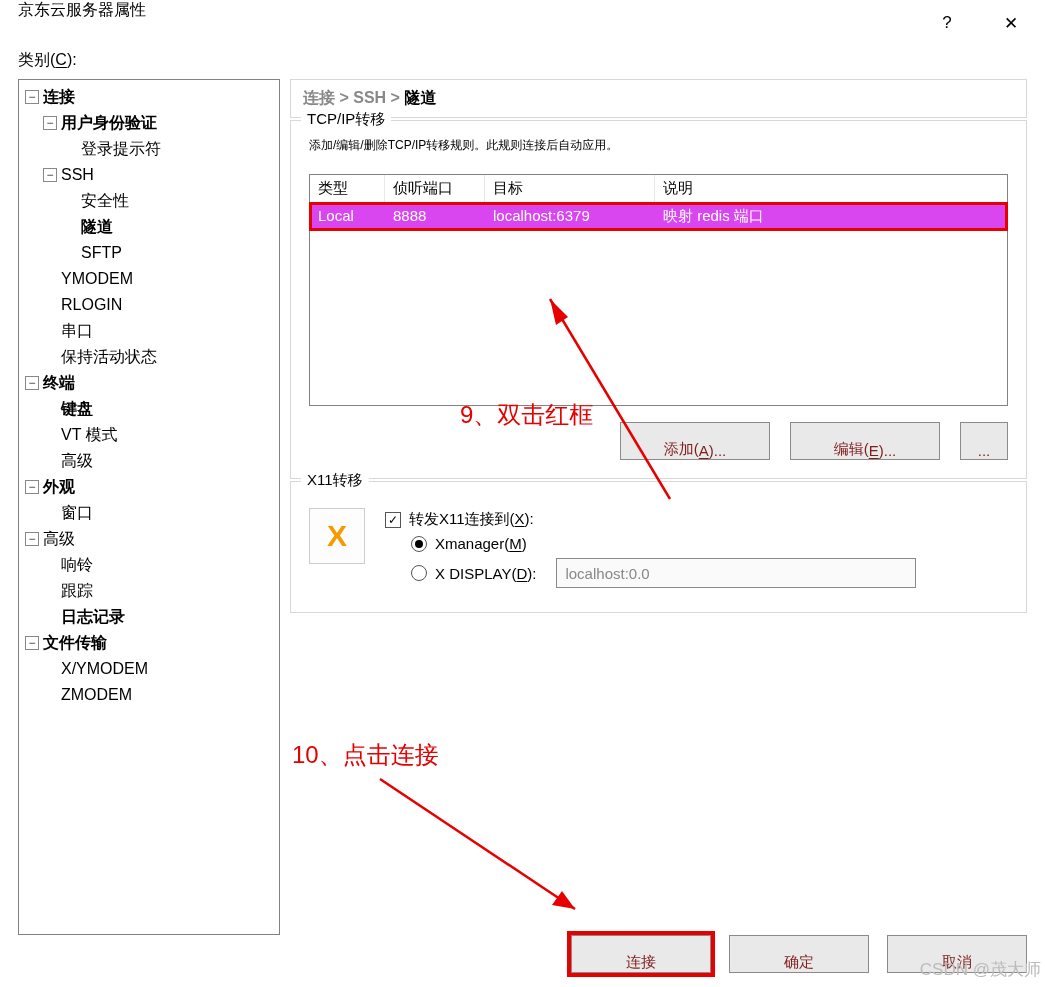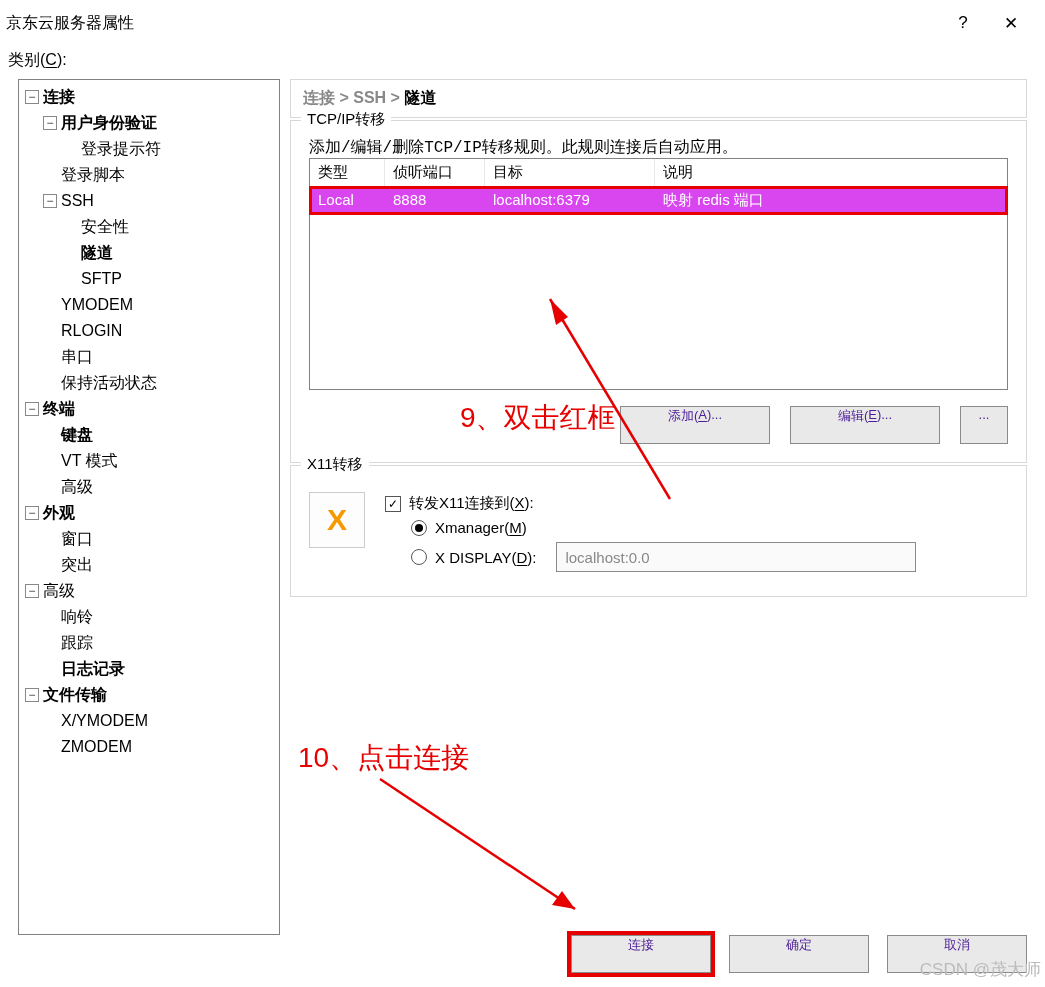--- a/index.html
+++ b/index.html
@@ -14,33 +14,33 @@
     width: 1045px;
     height: 987px;
     background: #fff;
     display: flex;
     flex-direction: column;
     position: relative;
   }
   .titlebar {
     height: 46px;
     display: flex;
-    align-items: center;
-    padding: 0 10px 0 6px;
+    padding: 0 10px 0 18px;
     font-size: 16px;
+    gap: 16px;
   }
   .titlebar .title { flex: 1; }
   .titlebar .winbtn {
     width: 48px; height: 46px;
     display: flex; align-items: center; justify-content: center;
     font-size: 17px;
     color: #000;
   }
   .category-label {
-    padding: 4px 0 8px 8px;
+    padding: 4px 0 8px 18px;
     font-size: 16px;
   }
   .body {
     flex: 1;
     display: flex;
     gap: 10px;
     padding: 0 18px 0 18px;
   }
   .tree-wrap {
     width: 262px;
@@ -89,22 +89,22 @@
     position: relative;
   }
   .group-title {
     position: absolute;
     top: -11px; left: 10px;
     background: #fff;
     padding: 0 6px;
     font-size: 15px;
   }
   .group-desc {
-    font-size: 16px;
-    font-family: Liberation Mono, monospace;
+    font-size: 12px;
+    margin-bottom: 20px;
   }
   .list {
     border: 1px solid #828282;
     background: #fff;
   }
   .list-head, .list-row {
     display: flex;
     font-size: 15px;
   }
   .list-head {
@@ -131,22 +131,22 @@
     display: flex;
     gap: 20px;
     justify-content: flex-end;
     margin-top: 16px;
   }
   .btn {
     min-width: 150px;
     height: 38px;
     border: 1px solid #8a8a8a;
     background: #e9e9e9;
-    display: inline-flex; align-items: flex-start; justify-content: center;
-    font-size: 13px; color: #4c1d95;
+    display: inline-flex; align-items: flex-end; justify-content: center;
+    font-size: 15px; color: #7f1d1d;
   }
   .btn.small { min-width: 48px; }
   .x11 { display: flex; gap: 20px; align-items: flex-start; padding-top: 6px; }
   .x11-icon {
     width: 56px; height: 56px;
     border: 1px solid #ccc;
     display: flex; align-items: center; justify-content: center;
     font-size: 30px; font-weight: 700;
     color: #f59a00;
     background: #fdfdfd;
@@ -177,21 +177,21 @@
     gap: 18px;
     justify-content: flex-end;
     padding: 0 18px 14px 0;
     margin-top: auto;
   }
   .footer .btn { min-width: 140px; }
   .btn.hl { outline: 4px solid #e60000; outline-offset: 0px; }
   .anno {
     position: absolute;
     color: #e60000;
-    font-size: 28px;
+    font-size: 24px;
     pointer-events: none;
   }
   .arrow-line { stroke: #e60000; stroke-width: 2.5; fill: none; }
   .arrow-head { fill: #e60000; }
   .watermark {
     position: absolute; right: 4px; bottom: 6px;
     font-size: 17px; color: #bbb;
     pointer-events: none;
   }
   .u { text-decoration: underline; text-underline-offset: 2px; }
@@ -220,24 +220,20 @@
           </div>
         <div class="row d1">
             <span class="tw">−</span>
             <span class="lbl bold">用户身份验证</span>
           </div>
         <div class="row d2">
             <span class="tw blank"></span>
             <span class="lbl">登录提示符</span>
           </div>
         <div class="row d1">
-            <span class="tw blank"></span>
-            <span class="lbl">登录脚本</span>
-          </div>
-        <div class="row d1">
             <span class="tw">−</span>
             <span class="lbl">SSH</span>
           </div>
         <div class="row d2">
             <span class="tw blank"></span>
             <span class="lbl">安全性</span>
           </div>
         <div class="row d2">
             <span class="tw blank"></span>
             <span class="lbl bold">隧道</span>
@@ -278,24 +274,20 @@
             <span class="tw blank"></span>
             <span class="lbl">高级</span>
           </div>
         <div class="row d0">
             <span class="tw">−</span>
             <span class="lbl bold">外观</span>
           </div>
         <div class="row d1">
             <span class="tw blank"></span>
             <span class="lbl">窗口</span>
-          </div>
-        <div class="row d1">
-            <span class="tw blank"></span>
-            <span class="lbl">突出</span>
           </div>
         <div class="row d0">
             <span class="tw">−</span>
             <span class="lbl">高级</span>
           </div>
         <div class="row d1">
             <span class="tw blank"></span>
             <span class="lbl">响铃</span>
           </div>
         <div class="row d1">
@@ -386,21 +378,21 @@
           </div>
         </div>
       </div>
 
       <svg style="position:absolute; left:150px; top:200px; pointer-events:none" width="260" height="230">
         <line class="arrow-line" x1="230" y1="220" x2="110" y2="20"></line>
         <polygon class="arrow-head" points="110,20 128,38 116,46"></polygon>
       </svg>
       <div class="anno" style="left:170px; top:320px">9、双击红框</div>
 
-      <div class="anno" style="left:8px; top:660px">10、点击连接</div>
+      <div class="anno" style="left:2px; top:660px">10、点击连接</div>
       <svg style="position:absolute; left:50px; top:690px; pointer-events:none" width="300" height="170">
         <line class="arrow-line" x1="40" y1="10" x2="235" y2="140"></line>
         <polygon class="arrow-head" points="235,140 212,136 222,122"></polygon>
       </svg>
     </div>
   </div>
 
   <div class="footer">
     <div class="btn hl">连接</div>
     <div class="btn">确定</div>

